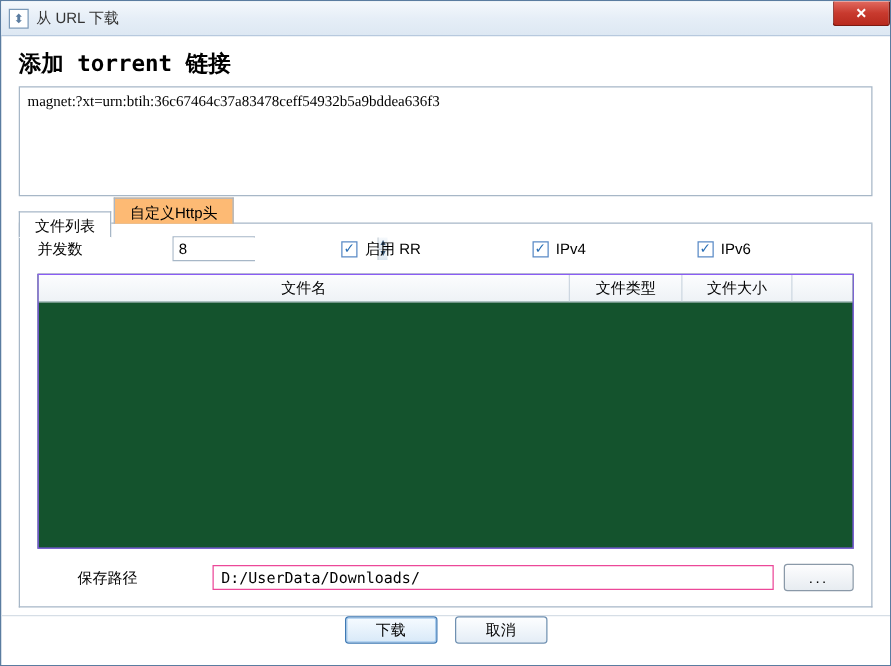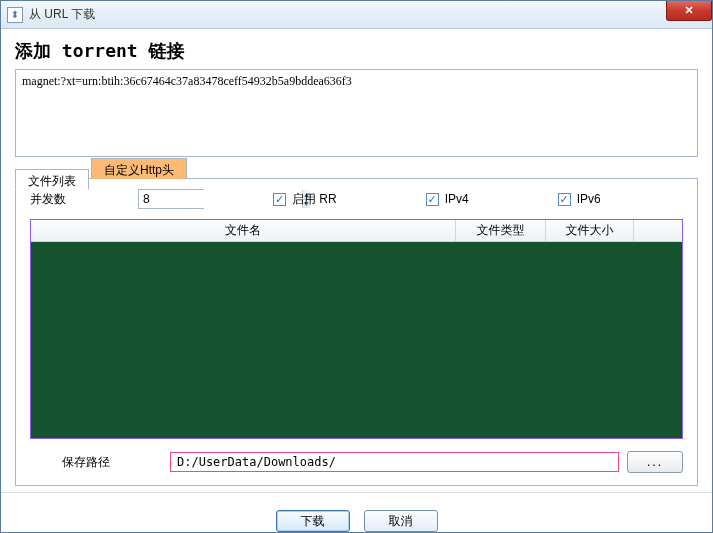--- a/index.html
+++ b/index.html
@@ -178,21 +178,21 @@
   margin-left:8px;
   border:1px solid #8a99a8;
   border-radius:3px;
   background:linear-gradient(#fdfdfe,#e7ecf1);
   cursor:pointer;
   font-size:12px;
   letter-spacing:2px;
 }
 .footer{
   height:40px;
-  display:flex;align-items:flex-end;justify-content:center;
+  display:flex;align-items:flex-start;justify-content:center;
   gap:14px;
   border-top:1px solid #d6dee6;
 }
 .btn{
   min-width:74px;height:22px;
   border:1px solid #6f90b1;
   border-radius:3px;
   background:linear-gradient(#fdfeff,#e4edf6);
   cursor:pointer;
   font-size:12px;

